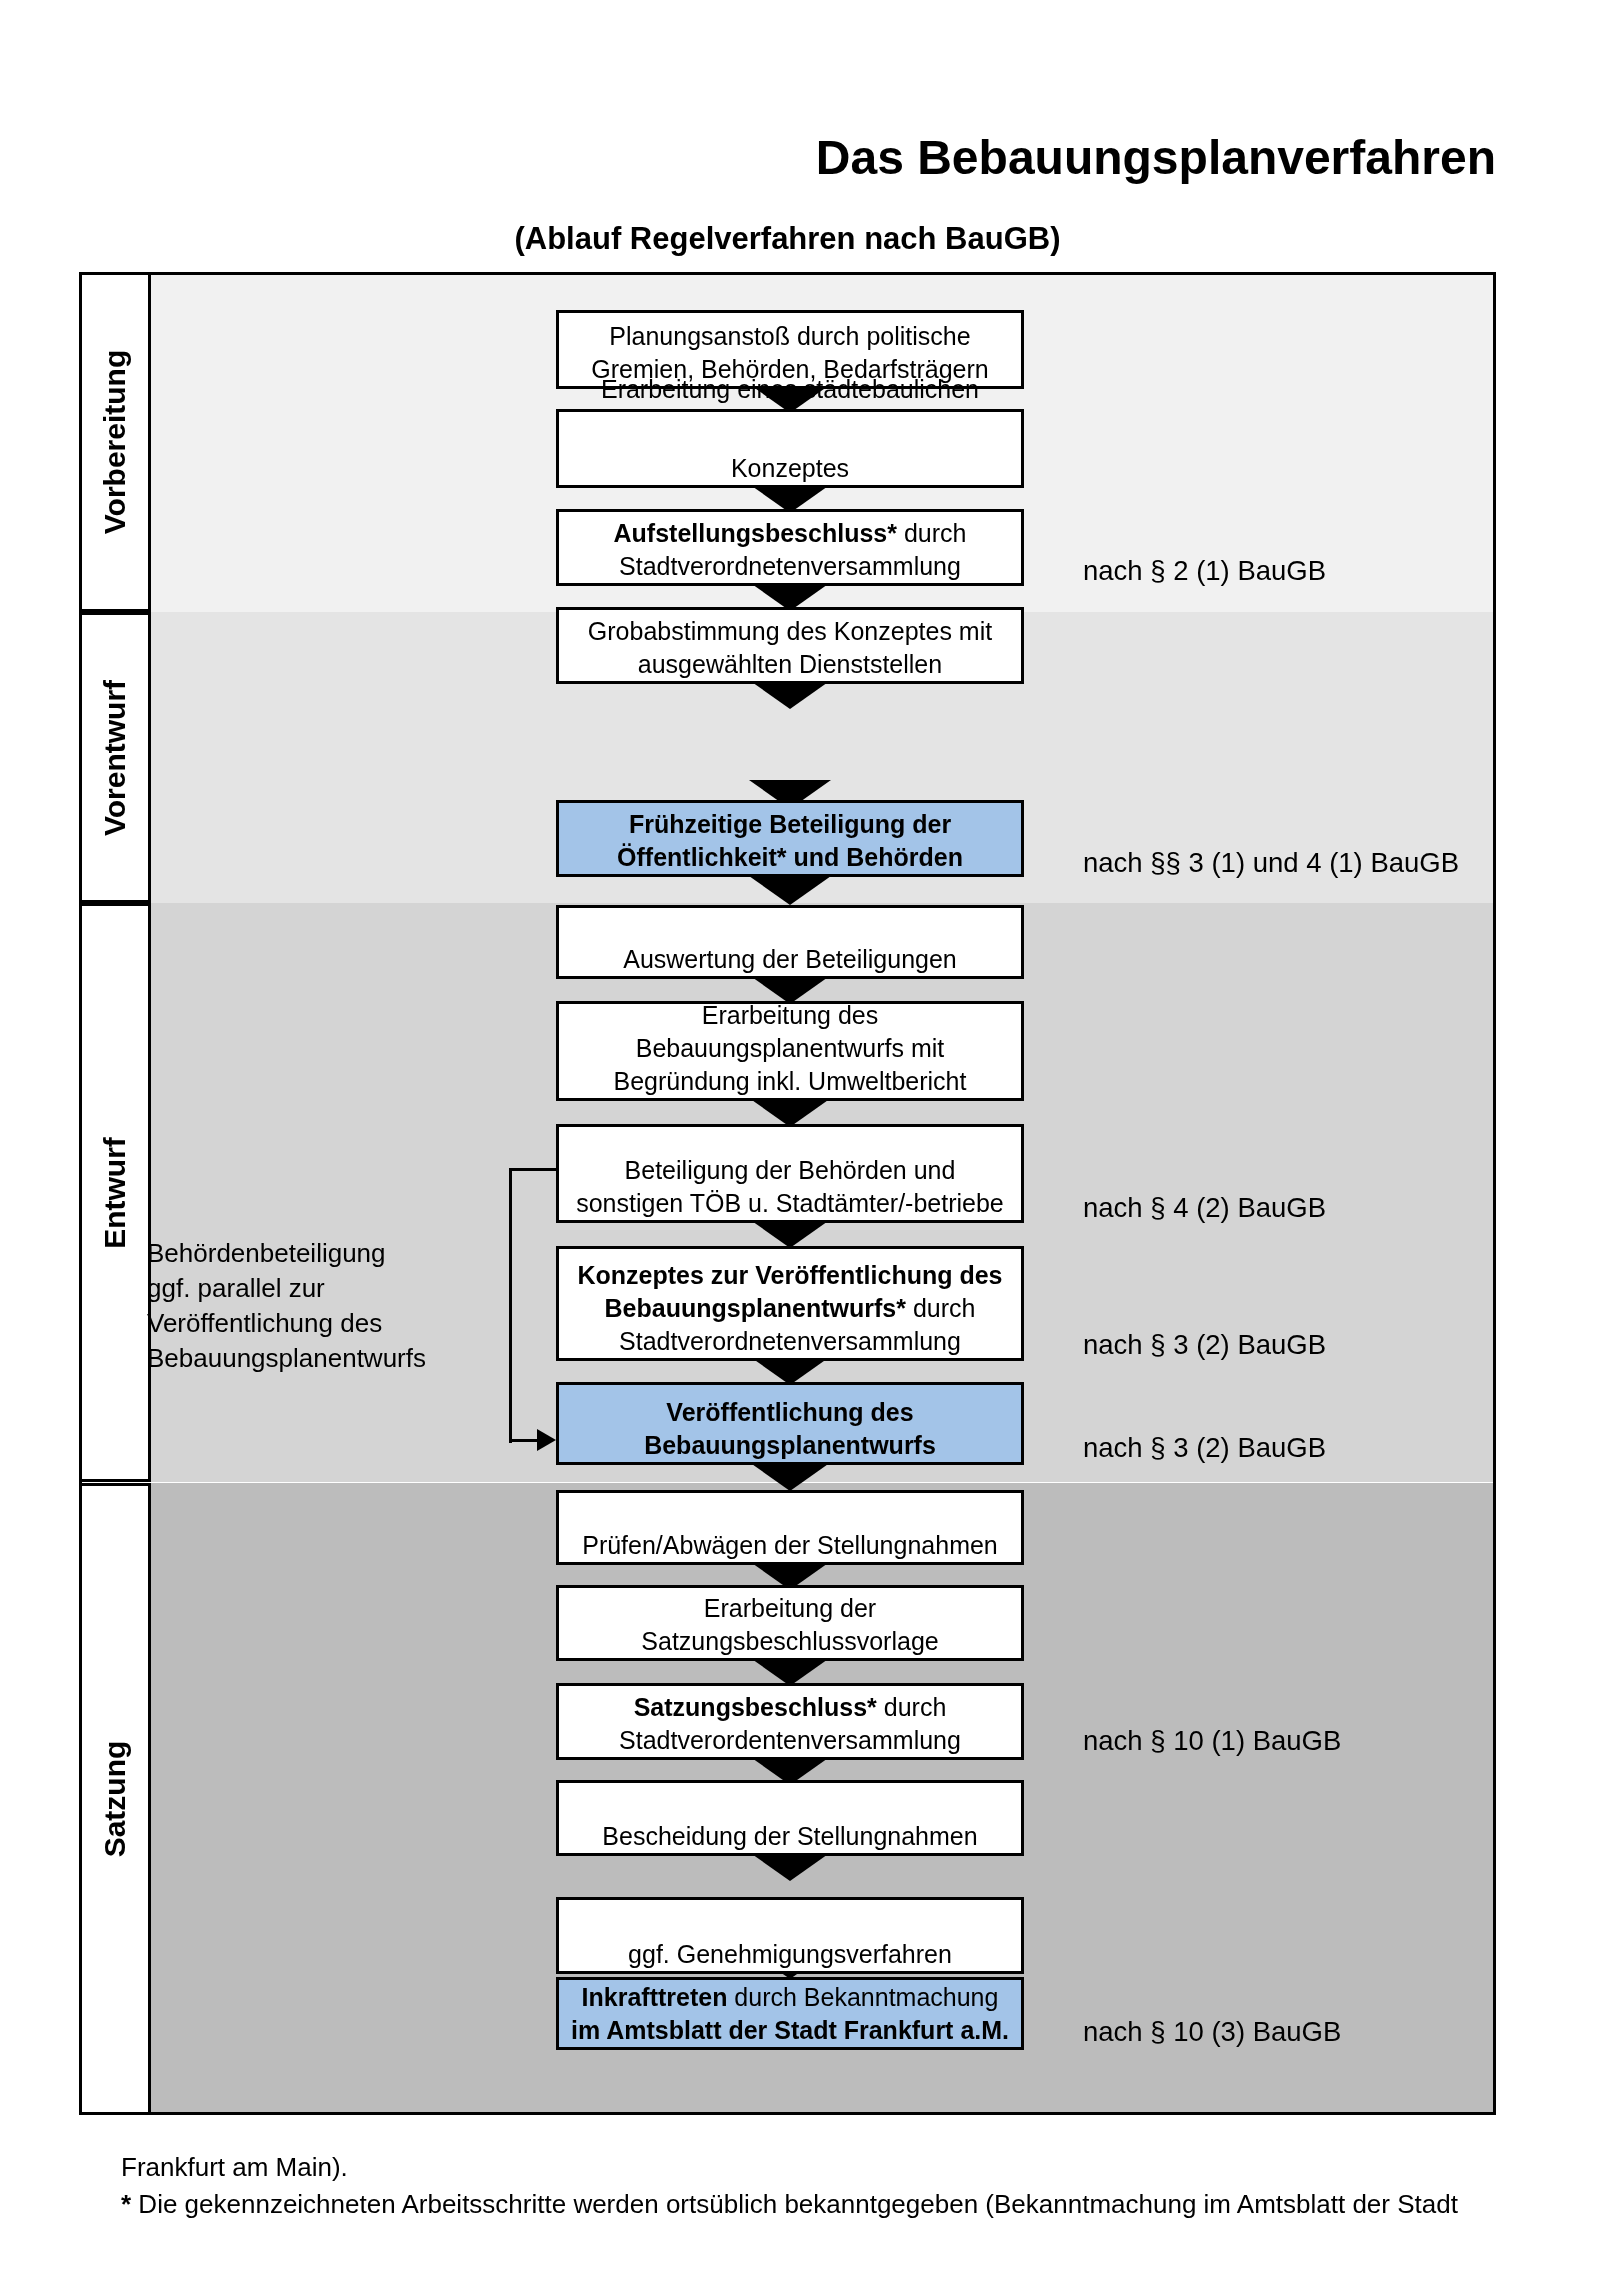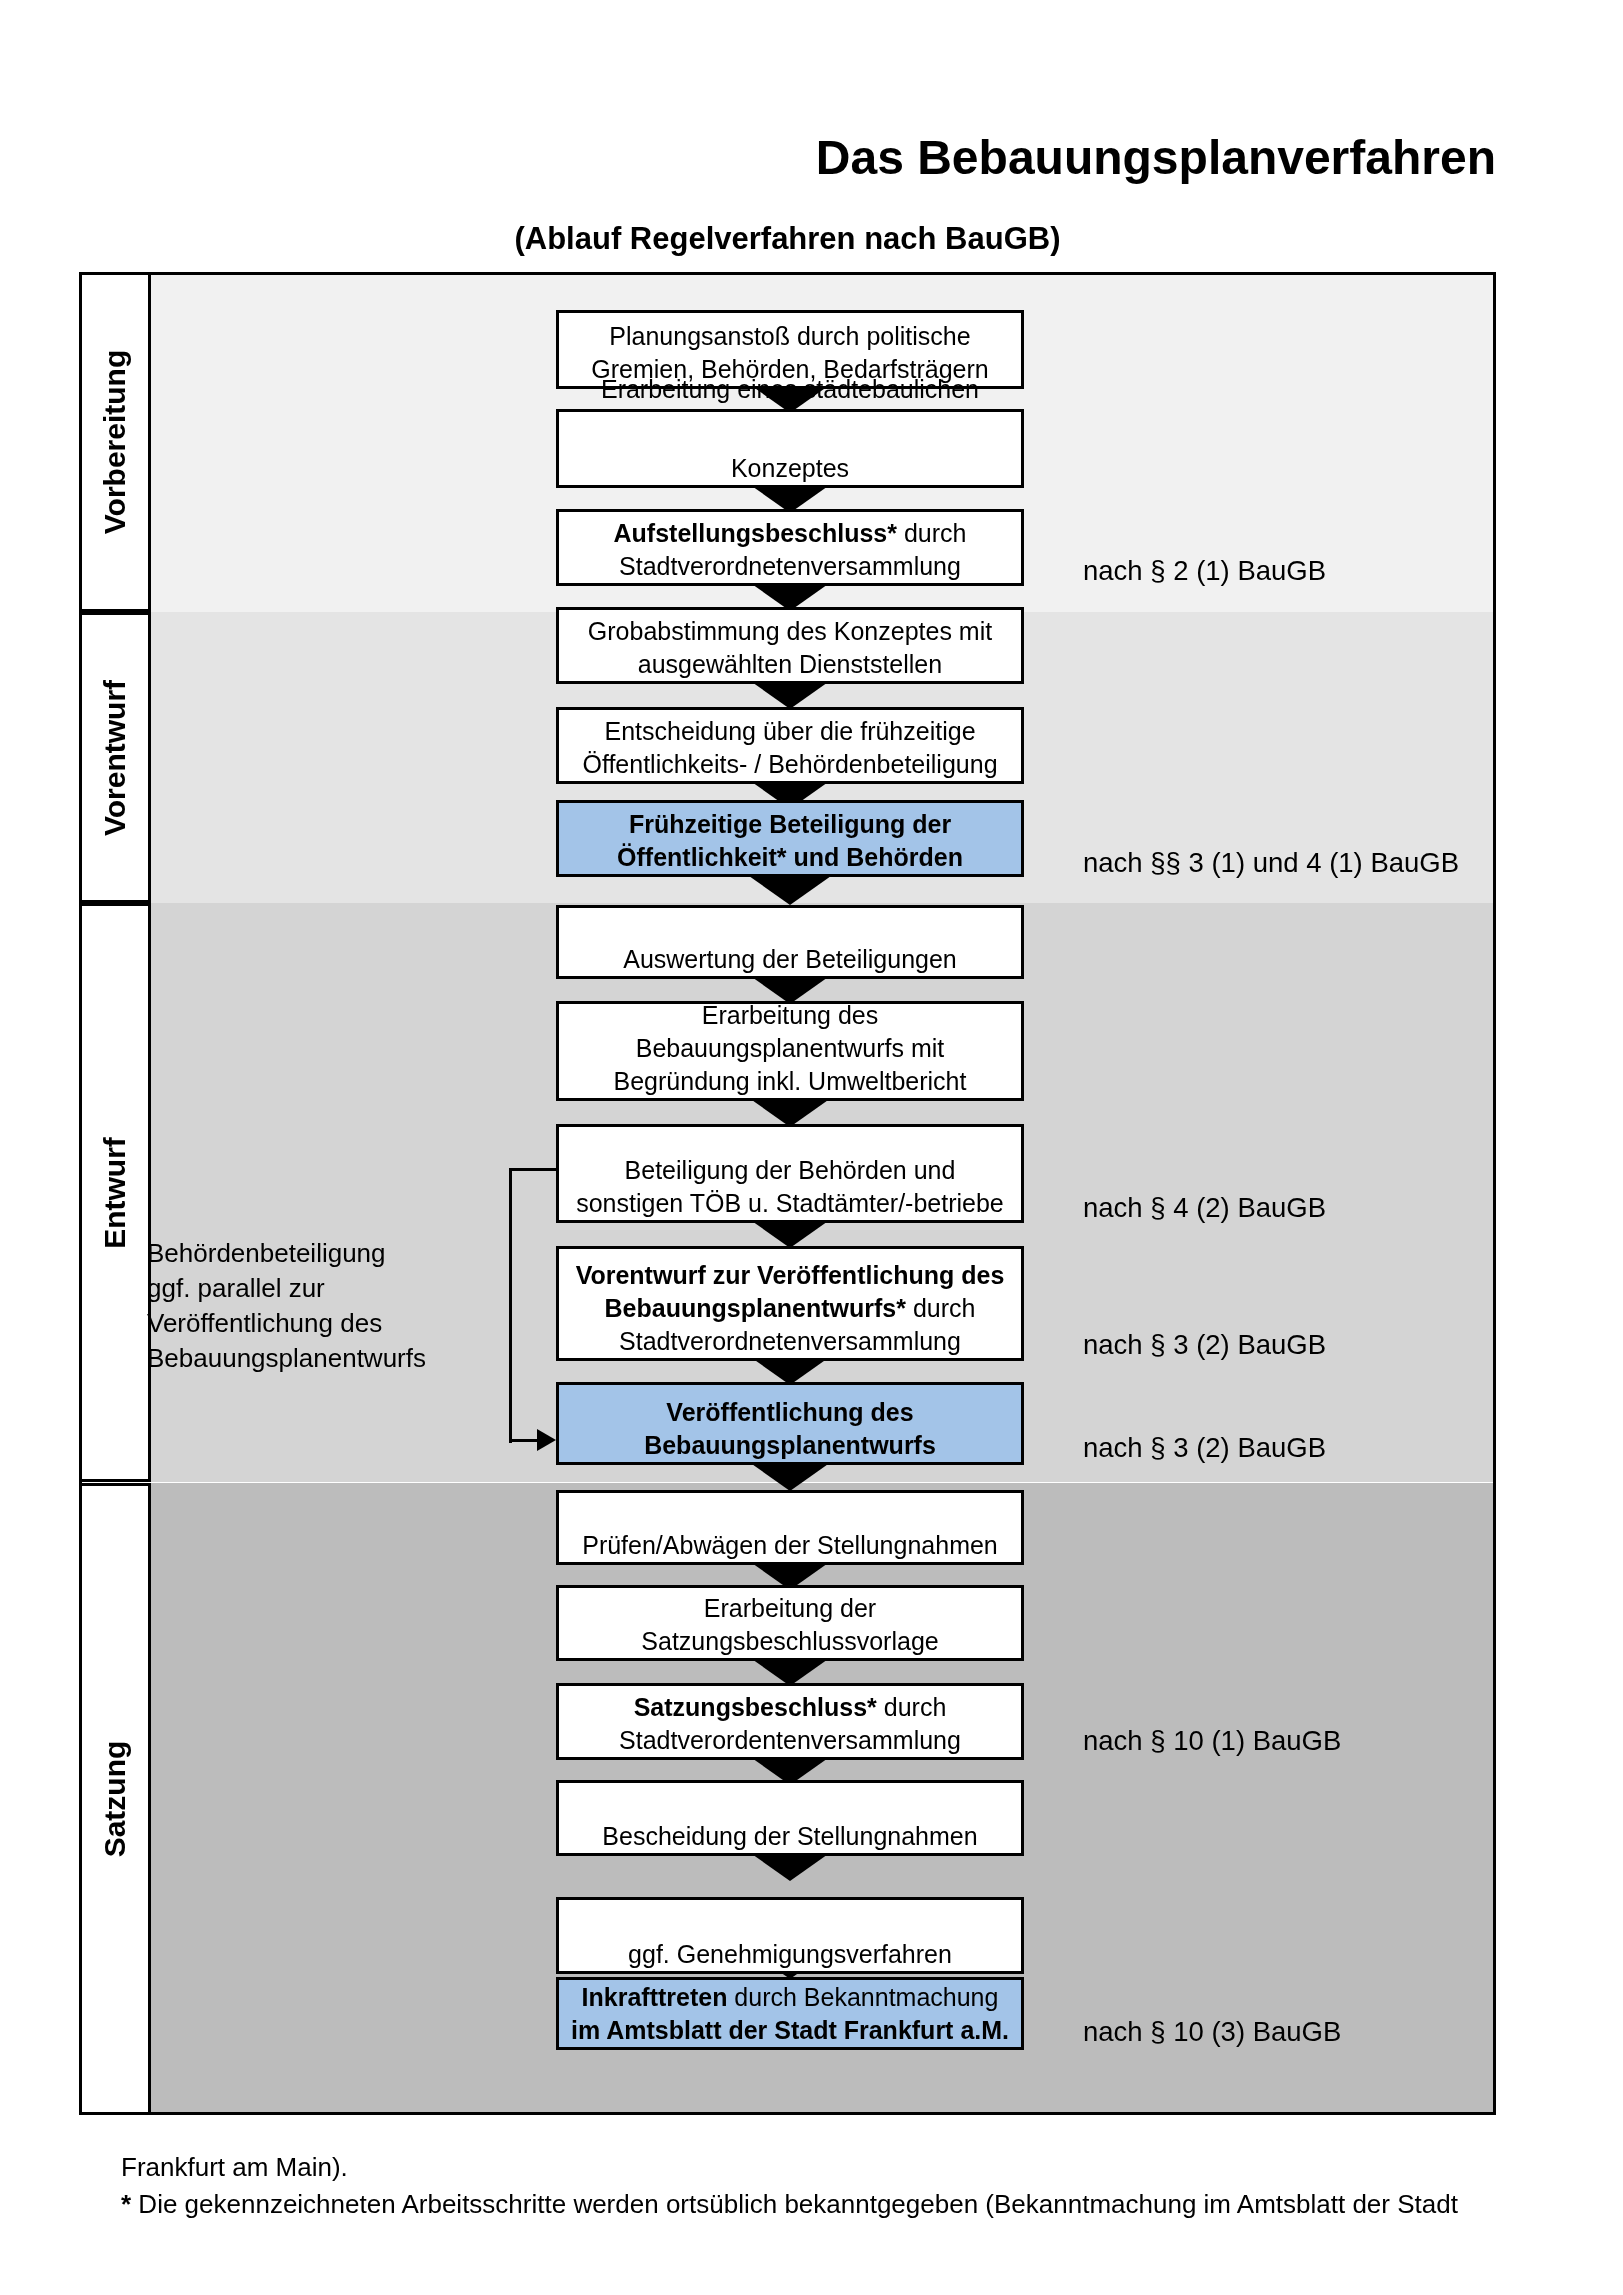--- a/index.html
+++ b/index.html
@@ -76,24 +76,20 @@
     <div class="ln"><span class="bold"></span><span>Stadtverordnetenversammlung</span></div>
   </div>
   <div class="arrow" style="top:582px;"></div>
 
   <div class="step" style="top:607px;height:77px;">
     <div class="ln"><span class="bold"></span><span>Grobabstimmung des Konzeptes mit</span></div>
     <div class="ln"><span class="bold"></span><span>ausgewählten Dienststellen</span></div>
   </div>
   <div class="arrow" style="top:680px;"></div>
 
-  <div class="step" style="top:707px;height:77px;">
-    <div class="ln"><span class="bold"></span><span>Entscheidung über die frühzeitige</span></div>
-    <div class="ln"><span class="bold"></span><span>Öffentlichkeits- / Behördenbeteiligung</span></div>
-  </div>
   <div class="arrow" style="top:780px;"></div>
 
   <div class="step hl" style="top:800px;height:77px;">
     <div class="ln"><span class="bold">Frühzeitige Beteiligung der</span><span></span></div>
     <div class="ln"><span class="bold">Öffentlichkeit* und Behörden</span><span></span></div>
   </div>
   <div class="arrow" style="top:876px;"></div>
 
   <div class="step" style="top:905px;height:74px;">
     <div class="ln"><span class="bold"></span><span>Auswertung der Beteiligungen</span></div>
@@ -107,21 +103,21 @@
   </div>
   <div class="arrow" style="top:1098px;"></div>
 
   <div class="step" style="top:1124px;height:99px;">
     <div class="ln"><span class="bold"></span><span>Beteiligung der Behörden und</span></div>
     <div class="ln"><span class="bold"></span><span>sonstigen TÖB u. Stadtämter/-betriebe</span></div>
   </div>
   <div class="arrow" style="top:1219px;"></div>
 
   <div class="step" style="top:1246px;height:115px;">
-    <div class="ln"><span class="bold">Vorentwurf zur Veröffentlichung des</span><span></span></div>
+    <div class="ln"><span class="bold">Konzeptes zur Veröffentlichung des</span><span></span></div>
     <div class="ln"><span class="bold">Bebauungsplanentwurfs*</span><span> durch</span></div>
     <div class="ln"><span class="bold"></span><span>Stadtverordnetenversammlung</span></div>
   </div>
   <div class="arrow" style="top:1356px;"></div>
 
   <div class="step hl" style="top:1382px;height:83px;">
     <div class="ln"><span class="bold">Veröffentlichung des</span><span></span></div>
     <div class="ln"><span class="bold">Bebauungsplanentwurfs</span><span></span></div>
   </div>
   <div class="arrow" style="top:1462px;"></div>

